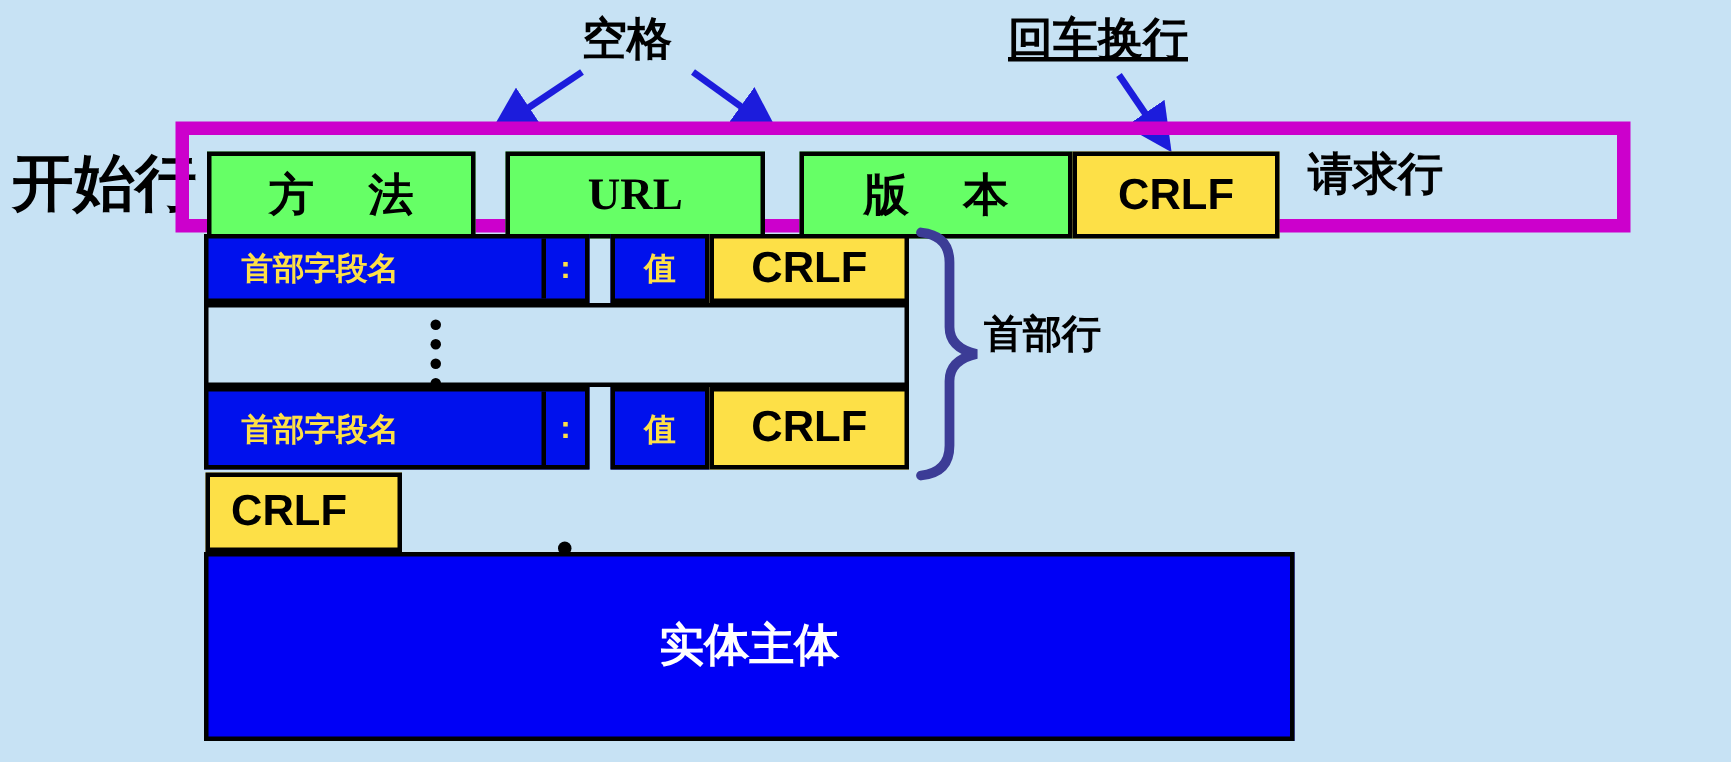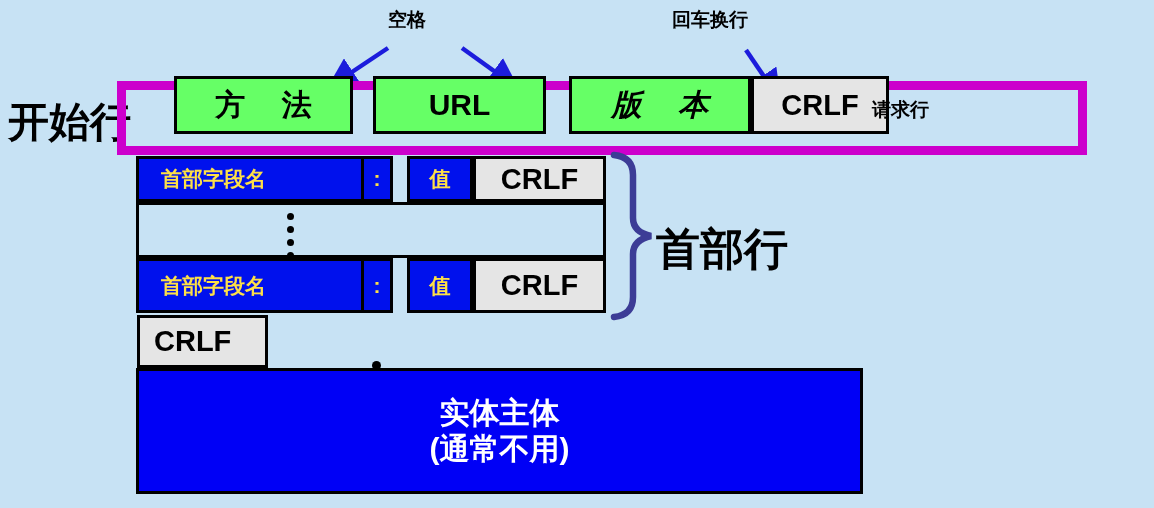--- a/index.html
+++ b/index.html
@@ -5,38 +5,38 @@
   * { margin:0; padding:0; box-sizing:border-box; }
   html,body { width:1154px; height:508px; }
   body {
     position:relative;
     background:#C7E2F4;
     font-family:"Liberation Sans","DejaVu Sans",sans-serif;
     overflow:hidden;
   }
   .abs { position:absolute; }
   .lbl {
-    font-weight:bold; color:#000; font-size:19px; line-height:1.1;
+    font-weight:bold; color:#000; font-size:30px; line-height:1.1;
     white-space:nowrap;
   }
   .frame {
     left:117px; top:81px; width:970px; height:74px;
     border:9px solid #CC00CC;
   }
   .cell {
     border:3px solid #000;
     display:flex; align-items:center; justify-content:center;
     font-weight:bold; white-space:nowrap;
   }
   .green { background:#66FF66; color:#000; font-size:30px; }
-  .azure { background:#e5e5e5; color:#000; font-size:29px; }
+  .azure { background:#fde047; color:#000; font-size:29px; }
   .blue  { background:#0011ED; color:#fde047; font-size:21px; }
   .sp2 { letter-spacing:14px; text-indent:14px; }
   
-  .rq { top:76px; height:58px;margin-left:36px; }
+  .rq { top:101px; height:58px; }
   
   .hr1 { top:156px; height:46px; }
   .hr2 { top:258px; height:55px; }
   .namebox { left:136px; width:257px; padding:0; justify-content:stretch; }
   .namebox .nm { flex:1; display:flex; align-items:center; padding-left:22px; }
   .namebox .dv { width:3px; align-self:stretch; background:#000; }
   .namebox .cl { width:26px; display:flex; align-items:center; justify-content:center; }
   .valbox { left:407px; width:66px; }
   .crlfbox { left:473px; width:133px; }
   .dotsrow {
@@ -52,40 +52,40 @@
     display:flex; flex-direction:column; align-items:center; justify-content:center;
     color:#fff; font-weight:bold; font-size:30px; line-height:36px; text-align:center;
   }
   .tinydot { left:372px; top:361px; width:9px; height:9px; border-radius:50%; background:#000; z-index:4; }
   svg.overlay { position:absolute; left:0; top:0; pointer-events:none; }
 </style>
 </head>
 <body>
 
 <div class="abs lbl" style="left:388px; top:10px;">空格</div>
-<div class="abs lbl" style="left:672px; top:10px;">回车换行</div>
+<div class="abs lbl" style="left:672px; top:10px;text-decoration:underline;">回车换行</div>
 
 <svg class="overlay" width="1154" height="508">
   <defs>
     <marker id="ah" markerWidth="7" markerHeight="7" refX="5" refY="3.5" orient="auto">
       <path d="M0,0 L7,3.5 L0,7 Z" fill="#1C1CDC"></path>
     </marker>
   </defs>
   <line x1="388" y1="48" x2="334" y2="84" stroke="#1C1CDC" stroke-width="4.5" marker-end="url(#ah)"></line>
   <line x1="462" y1="48" x2="512" y2="84" stroke="#1C1CDC" stroke-width="4.5" marker-end="url(#ah)"></line>
   <line x1="746" y1="50" x2="776" y2="94" stroke="#1C1CDC" stroke-width="4.5" marker-end="url(#ah)"></line>
 </svg>
 
 <div class="abs lbl" style="left:8px; top:100px; font-size:41px;">开始行</div>
 
 <div class="abs frame"></div>
 
 <div class="abs cell green sp2 rq" style="left:138px; width:179px;">方 法</div>
-<div class="abs cell green rq" style="left:337px; width:173px;">URL</div>
-<div class="abs cell green sp2 rq" style="left:533px; width:182px;font-style:italic;">版 本</div>
+<div class="abs cell green rq" style="left:337px; width:173px;font-family:Liberation Serif, serif;">URL</div>
+<div class="abs cell green sp2 rq" style="left:533px; width:182px;">版 本</div>
 <div class="abs cell azure rq" style="left:715px; width:138px;">CRLF</div>
 <div class="abs lbl" style="left:872px; top:100px;">请求行</div>
 
 <div class="abs cell blue namebox hr1">
   <span class="nm">首部字段名</span>
   <span class="dv"></span>
   <span class="cl">:</span>
 </div>
 <div class="abs cell blue valbox hr1">值</div>
 <div class="abs cell azure crlfbox hr1">CRLF</div>
@@ -103,22 +103,21 @@
   <span class="nm">首部字段名</span>
   <span class="dv"></span>
   <span class="cl">:</span>
 </div>
 <div class="abs cell blue valbox hr2">值</div>
 <div class="abs cell azure crlfbox hr2">CRLF</div>
 
 <svg class="overlay" style="left:606px; top:150px;" width="60" height="172">
   <path d="M8,5 Q27,7 27,25 L27,68 Q27,82 45,86 Q27,90 27,104 L27,147 Q27,165 8,167" fill="none" stroke="#3C3C96" stroke-width="6.5" stroke-linecap="round"></path>
 </svg>
-<div class="abs lbl" style="left:656px; top:225px; font-size:44px;">首部行</div>
+<div class="abs lbl" style="left:656px; top:208px; font-size:26px;">首部行</div>
 
 <div class="abs cell azure crlf-alone">CRLF</div>
 
 <div class="abs tinydot"></div>
 
 <div class="abs entity">
   <span>实体主体</span>
-  <span>(通常不用)</span>
 </div>
 
 </body></html>

